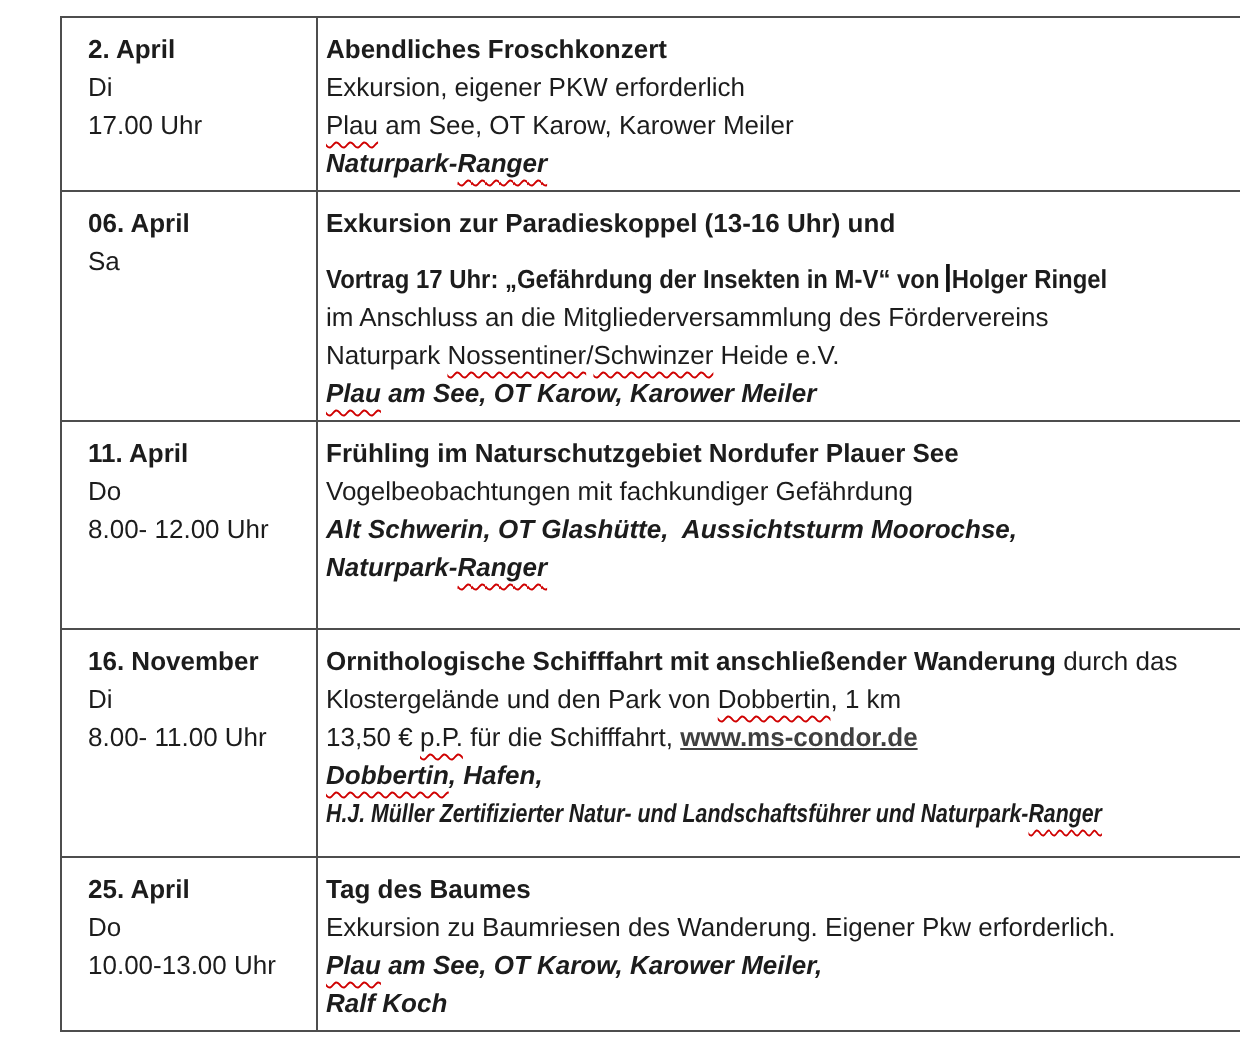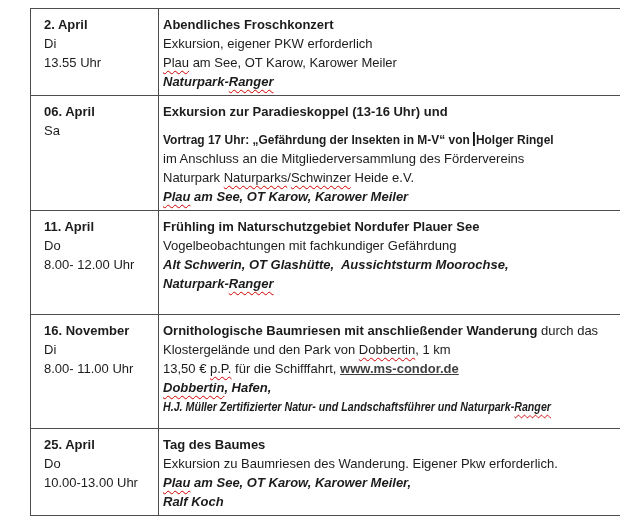--- a/index.html
+++ b/index.html
@@ -77,40 +77,40 @@
   <colgroup>
       <col class="c-date">
       <col class="c-desc">
     </colgroup>
   <tbody>
 
   <tr class="r0">
     <td class="date">
       <div class="day">2. April</div>
       <div>Di</div>
-      <div>13.55 Uhr</div>
+      <div>17.00 Uhr</div>
     </td>
     <td class="desc">
       <div class="ln b">Abendliches Froschkonzert</div>
       <div class="ln">Exkursion, eigener PKW erforderlich</div>
       <div class="ln"><span class="sq">Plau</span><span> am See, OT Karow, Karower Meiler</span></div>
       <div class="ln bi"><span>Naturpark-</span><span class="sq">Ranger</span></div>
     </td>
   </tr>
 
   <tr class="r1">
     <td class="date">
       <div class="day">06. April</div>
       <div>Sa</div>
     </td>
     <td class="desc">
       <div class="ln b">Exkursion zur Paradieskoppel (13-16 Uhr) und</div>
       <div class="ln b p2 fit92"><span>Vortrag 17 Uhr: „Gefährdung der Insekten in M-V“ von </span><span class="caret"></span><span>Holger Ringel</span></div>
       <div class="ln">im Anschluss an die Mitgliederversammlung des Fördervereins</div>
-      <div class="ln"><span>Naturpark </span><span class="sq">Naturparks</span><span>/</span><span class="sq">Schwinzer</span><span> Heide e.V.</span></div>
+      <div class="ln"><span>Naturpark </span><span class="sq">Nossentiner</span><span>/</span><span class="sq">Schwinzer</span><span> Heide e.V.</span></div>
       <div class="ln bi"><span class="sq">Plau</span><span> am See, OT Karow, Karower Meiler</span></div>
     </td>
   </tr>
 
   <tr class="r2">
     <td class="date">
       <div class="day">11. April</div>
       <div>Do</div>
       <div>8.00- 12.00 Uhr</div>
     </td>
@@ -122,21 +122,21 @@
     </td>
   </tr>
 
   <tr class="r3">
     <td class="date">
       <div class="day">16. November</div>
       <div>Di</div>
       <div>8.00- 11.00 Uhr</div>
     </td>
     <td class="desc">
-      <div class="ln"><span class="b">Ornithologische Baumriesen mit anschließender Wanderung</span><span> durch das</span></div>
+      <div class="ln"><span class="b">Ornithologische Schifffahrt mit anschließender Wanderung</span><span> durch das</span></div>
       <div class="ln"><span>Klostergelände und den Park von </span><span class="sq">Dobbertin</span><span>, 1 km</span></div>
       <div class="ln"><span>13,50 € </span><span class="sq">p.P.</span><span> für die Schifffahrt, </span><a class="link" href="#">www.ms-condor.de</a></div>
       <div class="ln bi"><span class="sq">Dobbertin</span><span>, Hafen,</span></div>
       <div class="ln bi fit82"><span>H.J. Müller Zertifizierter Natur- und Landschaftsführer und Naturpark-</span><span class="sq">Ranger</span></div>
     </td>
   </tr>
 
   <tr class="r4">
     <td class="date">
       <div class="day">25. April</div>

